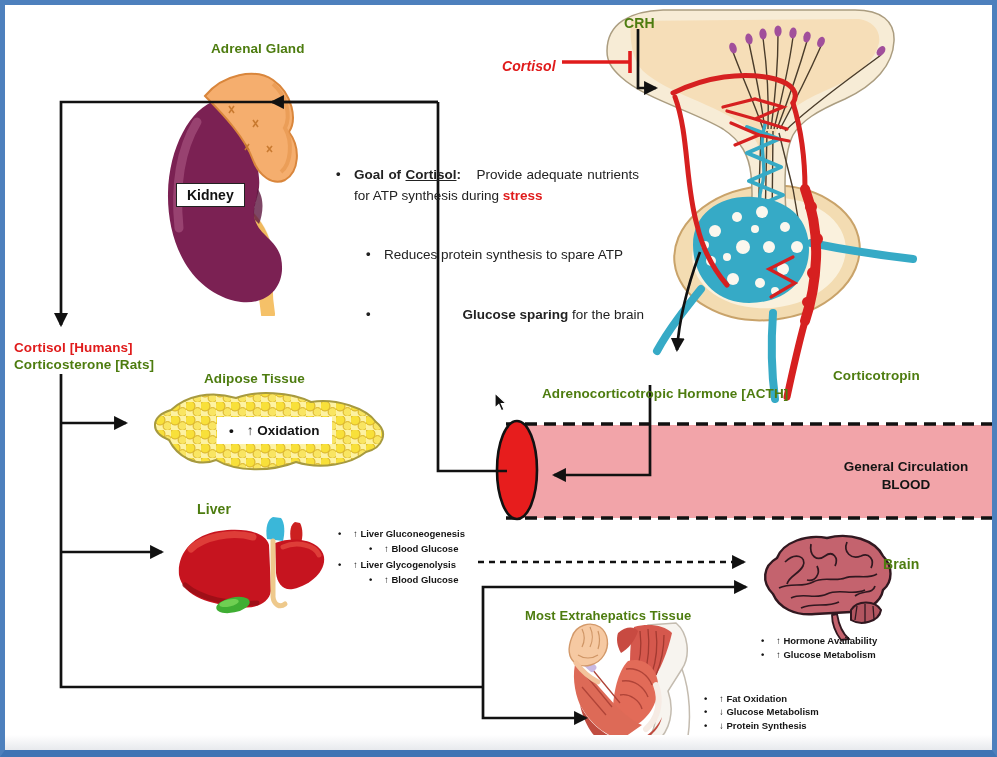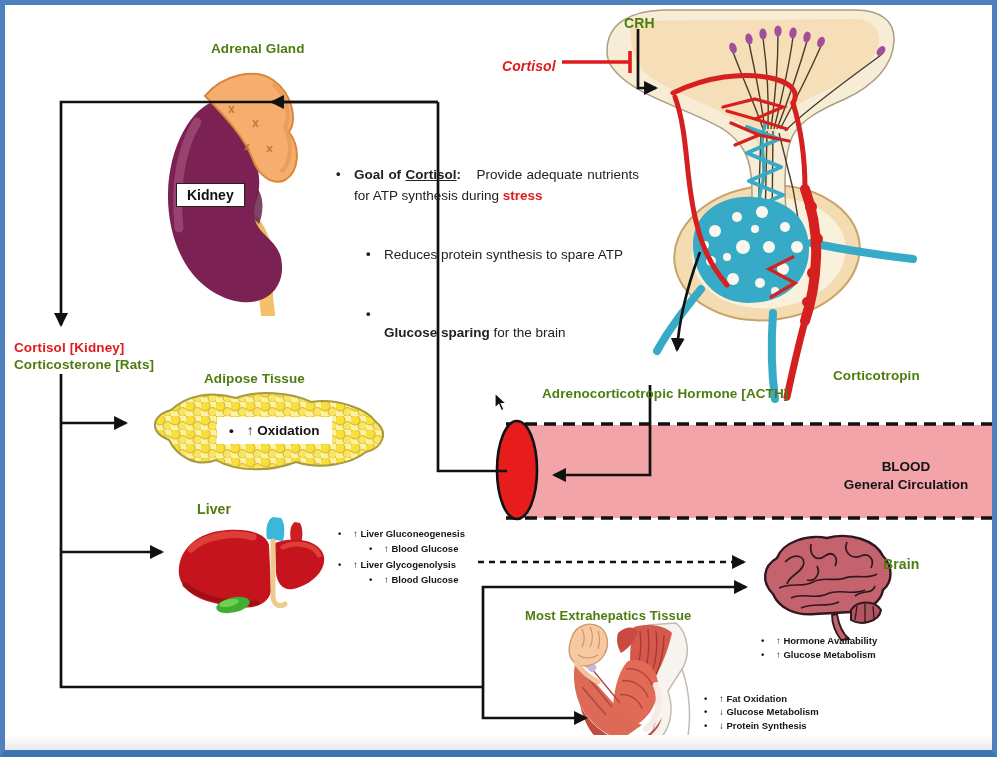--- a/index.html
+++ b/index.html
@@ -223,39 +223,39 @@
 
   <span class="dot" style="left:331px;top:161px;">•</span>
   <div class="just" style="left:349px;top:160px;width:285px;">
     <span class="bb">Goal of </span><span class="bb u">Cortisol</span><span class="bb">:</span><span class="gap"></span><span> Provide adequate nutrients for ATP synthesis during </span><span class="bb red">stress</span>
   </div>
 
   <span class="dot" style="left:361px;top:241px;">•</span>
   <div class="just" style="left:379px;top:240px;width:253px;">Reduces protein synthesis to spare ATP</div>
 
   <span class="dot" style="left:361px;top:301px;">•</span>
-  <div class="just" style="left:379px;top:300px;width:260px;text-align:left;margin-top:18px;">
+  <div class="just" style="left:379px;top:300px;width:260px;text-align:right;">
     <span class="bb">Glucose sparing</span><span> for the brain</span>
   </div>
 
-  <div class="lbl red" style="left:9px;top:335px;">Cortisol [Kidney]</div>
+  <div class="lbl red" style="left:9px;top:335px;">Cortisol [Humans]</div>
   <div class="lbl" style="left:9px;top:352px;">Corticosterone [Rats]</div>
 
   <div class="lbl" style="left:199px;top:366px;">Adipose Tissue</div>
   <div id="lipolysis-box" style="left:212px;top:412px;">
     <span>•</span>
     <span>↑ Oxidation</span>
   </div>
 
   <div class="lbl" style="left:537px;top:365px;margin-top:16px;">Adrenocorticotropic Hormone [ACTH]</div>
   <div class="lbl" style="left:828px;top:363px;">Corticotropin</div>
 
   <div id="blood-label" style="left:810px;top:453px;">
+    <div>General Circulation</div>
     <div>BLOOD</div>
-    <div>General Circulation</div>
   </div>
 
   <div class="lbl" style="left:192px;top:496px;font-size:14px;">Liver</div>
   <div class="fx" id="liver-effects" style="left:333px;top:521px;">
     <div class="fxrow">
         <span class="fb">•</span>
         <span>↑ Liver Gluconeogenesis</span>
       </div>
     <div class="fxrow ind">
         <span class="fb">•</span>

